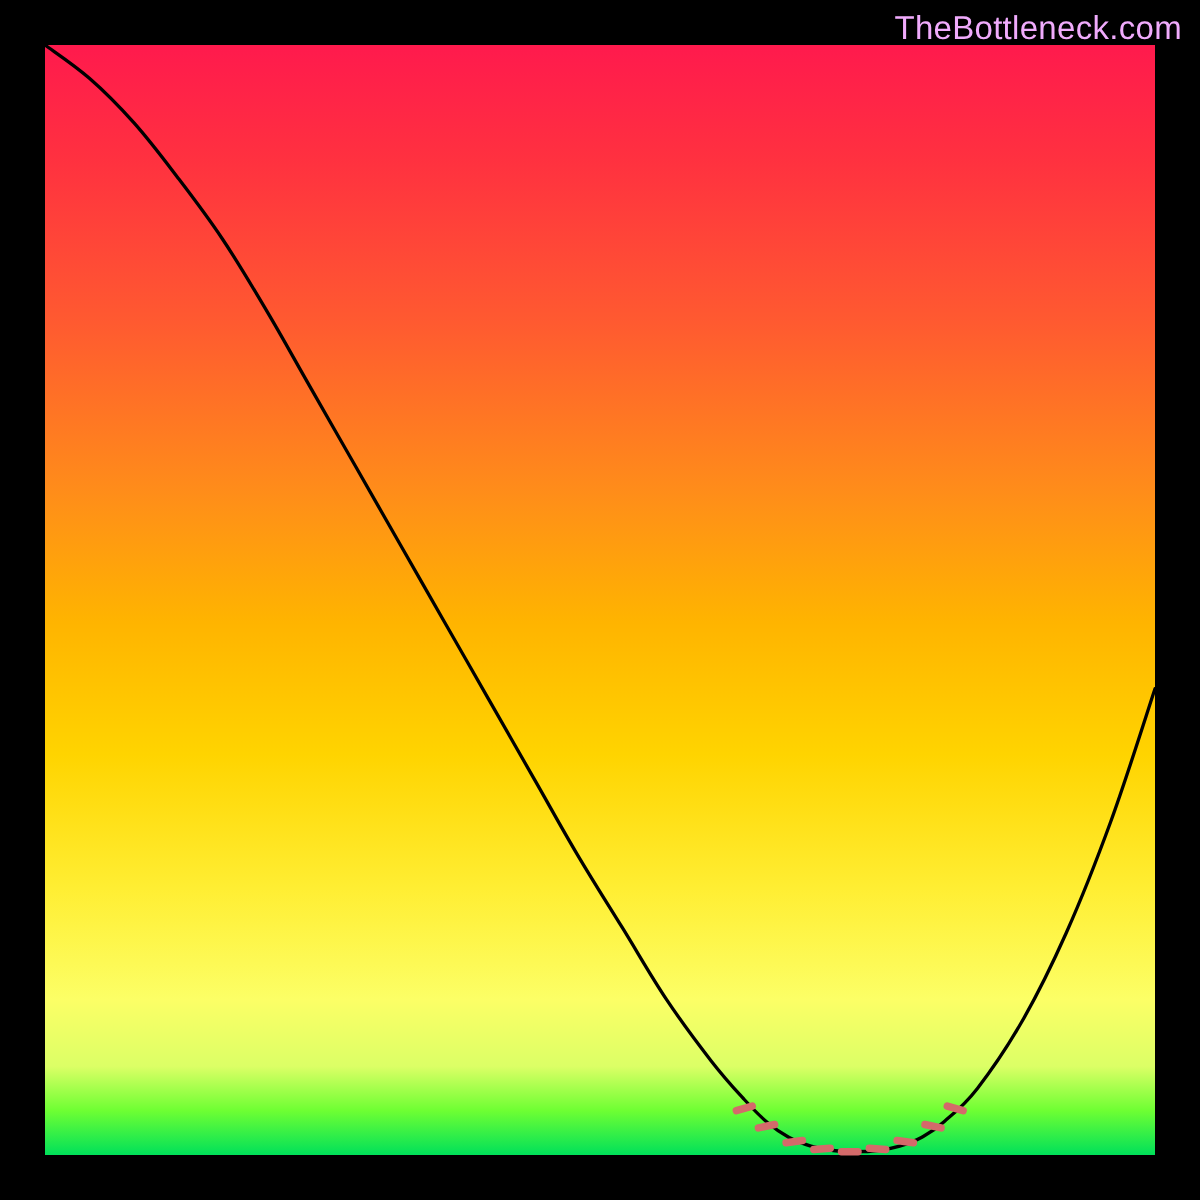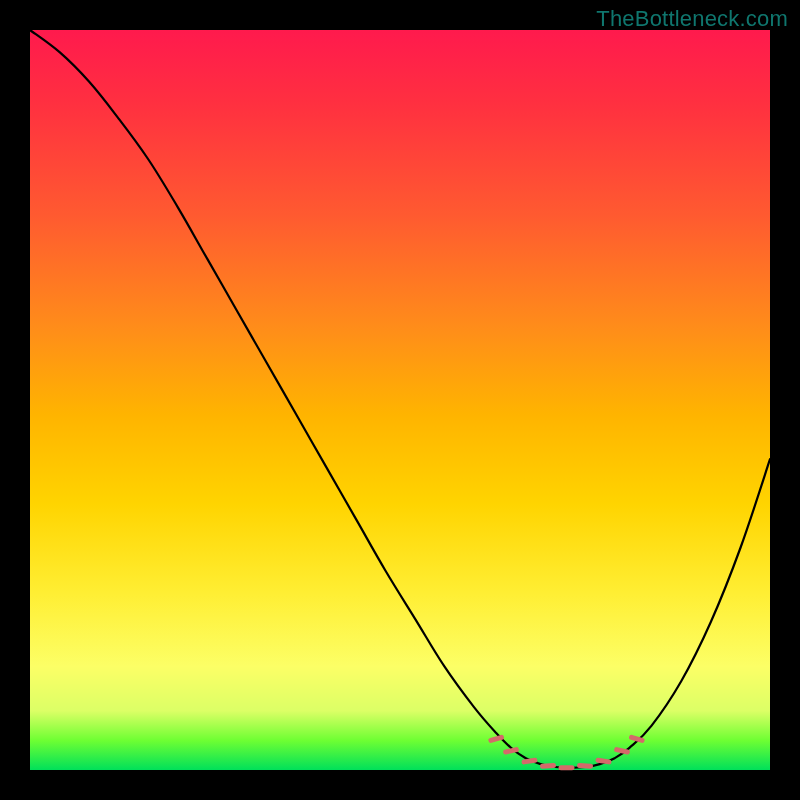--- a/index.html
+++ b/index.html
@@ -38,21 +38,21 @@
       #fcff66 86%,
       #dcff66 92%,
       #6eff33 96%,
       #00e05a 100%
     );
   }
   .watermark {
     position: absolute;
     top: 6px;
     right: 12px;
-    color: #0f766e;
+    color: #f0abfc;
     font-size: 22px;
     letter-spacing: 0.2px;
     user-select: none;
   }
   svg.curve {
     position: absolute;
     left: 0;
     top: 0;
     width: 740px;
     height: 740px;

